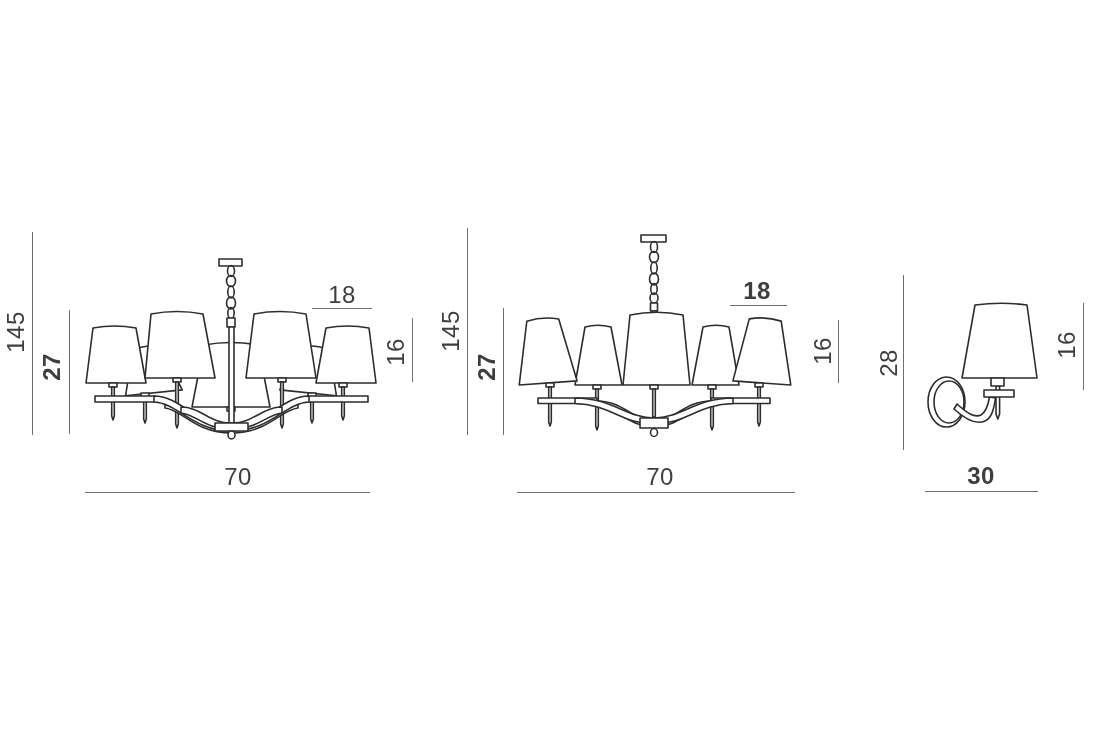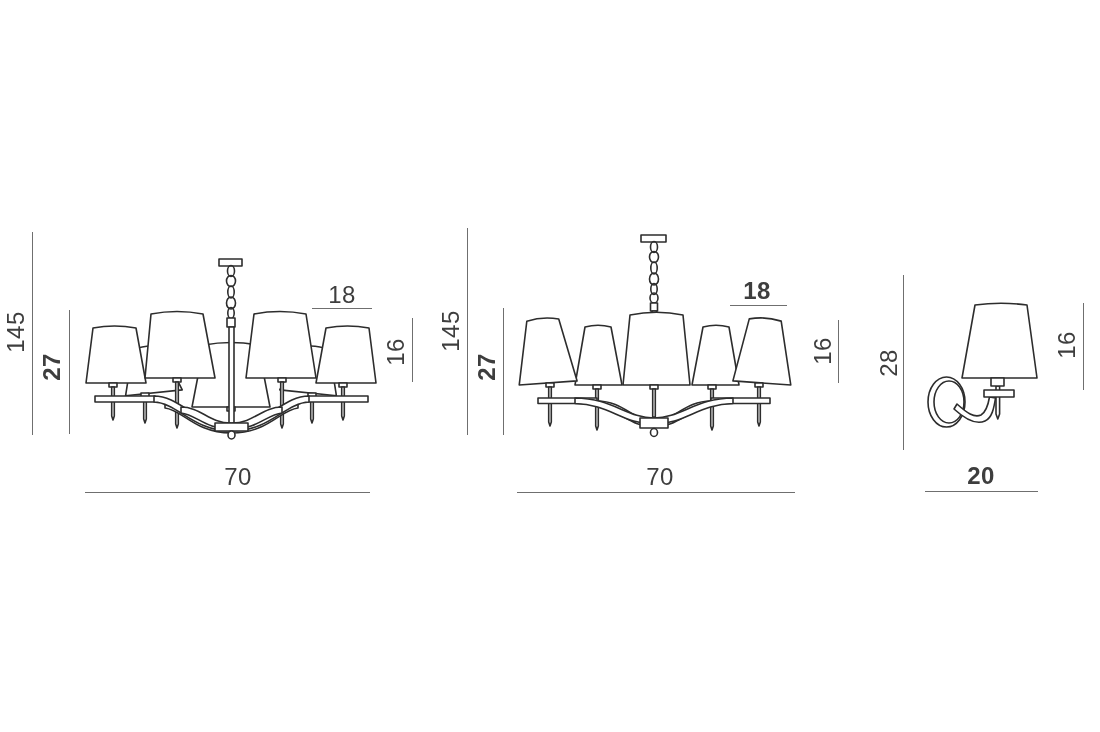--- a/index.html
+++ b/index.html
@@ -166,15 +166,15 @@
     <rect x="64" y="90" width="30" height="7" fill="#ffffff"></rect>
     <path d="M55,5 Q81,1.5 107,5 L117,78 L42,78 Z" fill="#ffffff"></path>
     <rect x="71" y="78" width="13" height="8" fill="#ffffff"></rect>
   </svg>
 
   <div class="dim-vline" style="left:903px;top:275px;height:175px;"></div>
   <div class="dim-label rot" style="left:889px;top:363px;">28</div>
   <div class="dim-vline" style="left:1083px;top:303px;height:87px;"></div>
   <div class="dim-label rot" style="left:1067px;top:345px;">16</div>
   <div class="dim-hline" style="left:925px;top:491px;width:113px;"></div>
-  <div class="dim-label bold" style="left:981px;top:476px;">20</div>
+  <div class="dim-label bold" style="left:981px;top:476px;">30</div>
 
 </div>
 
 </body></html>

